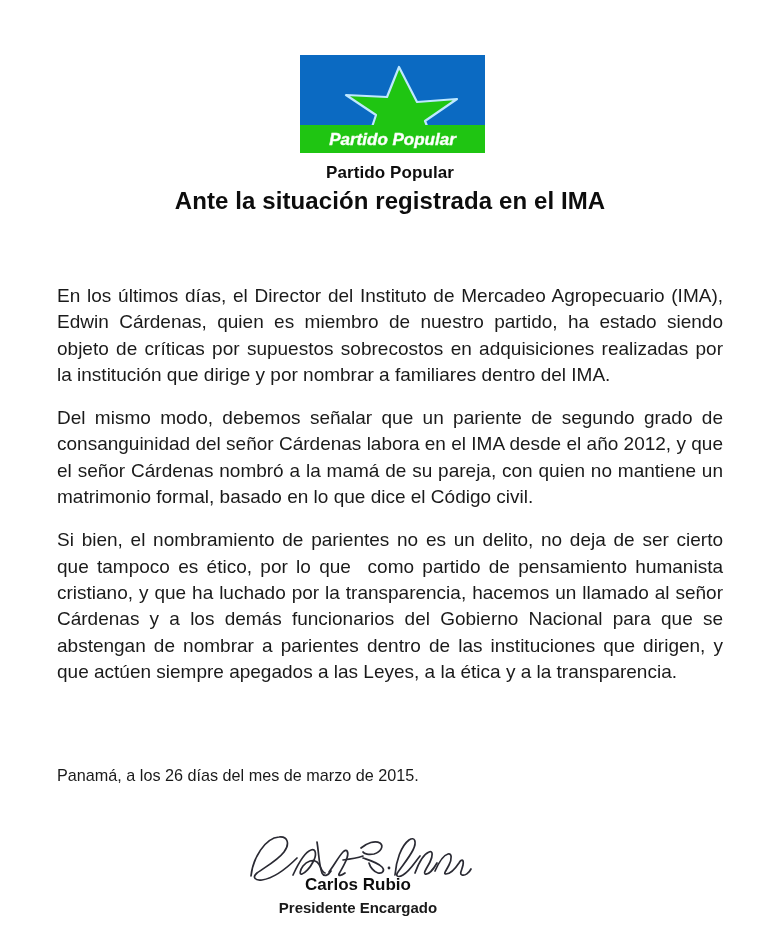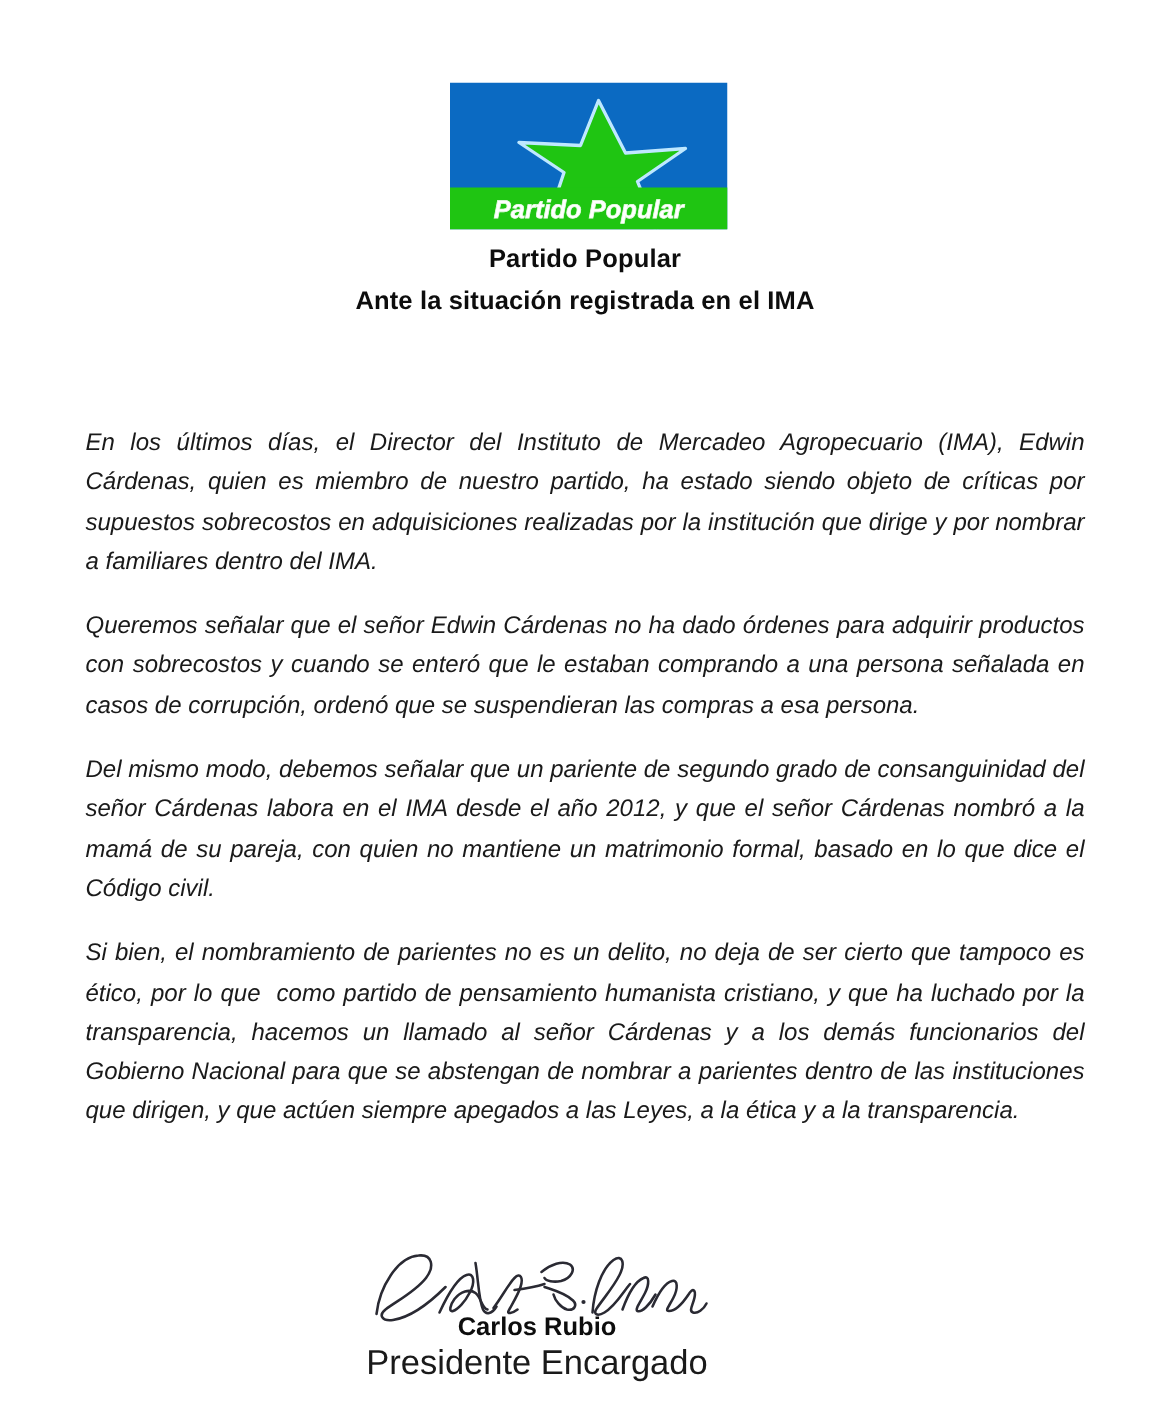--- a/index.html
+++ b/index.html
@@ -46,44 +46,43 @@
   }
   .heading-line1,
   .heading-line2 {
     font-size: 17px;
     font-weight: bold;
     line-height: 22px;
     letter-spacing: 0.1px;
     color: #0d0d0d;
   }
   .heading-line3 {
-    font-size: 17px;
+    font-size: 24px;
     font-weight: bold;
     line-height: 28px;
     letter-spacing: 0.1px;
     color: #0d0d0d;
     margin-top: 3px;
   }
 
   
   .body-block {
     position: absolute;
     left: 57px;
     top: 283px;
     width: 666px;
   }
   .para {
-    font-size: 16px;
+    font-size: 19px;
     line-height: 26.3px;
     text-align: justify;
     text-justify: inter-word;
     color: #1a1a1a;
     margin: 0 0 17px 0;
     white-space: pre-wrap;
-    font-style: italic;
   }
   .para:last-of-type { margin-bottom: 0; }
 
   .date-line {
     position: absolute;
     left: 57px;
     top: 762px;
     width: 666px;
     font-size: 16.2px;
     line-height: 26px;
@@ -108,22 +107,22 @@
   .sig-scribble svg { display: block; width: 230px; height: 62px; }
   .sig-name {
     position: relative;
     font-size: 17px;
     font-weight: bold;
     line-height: 22px;
     color: #0d0d0d;
     z-index: 2;
   }
   .sig-title {
-    font-size: 23px;
-    font-weight: normal;
+    font-size: 15px;
+    font-weight: bold;
     line-height: 24px;
     color: #1a1a1a;
   }
 </style>
 </head>
 <body>
 
 <div class="page">
 
   <div class="logo-wrap">
@@ -136,25 +135,25 @@
     </svg>
   </div>
 
   <div class="heading">
     <div class="heading-line1">Partido Popular</div>
     <div class="heading-line3">Ante la situación registrada en el IMA</div>
   </div>
 
   <div class="body-block">
     <p class="para">En los últimos días, el Director del Instituto de Mercadeo Agropecuario (IMA), Edwin Cárdenas, quien es miembro de nuestro partido, ha estado siendo objeto de críticas por supuestos sobrecostos en adquisiciones realizadas por la institución que dirige y por nombrar a familiares dentro del IMA.</p>
-    <p class="para">Queremos señalar que el señor Edwin Cárdenas no ha dado órdenes para adquirir productos con sobrecostos y cuando se enteró que le estaban comprando a una persona señalada en casos de corrupción, ordenó que se suspendieran las compras a esa persona.</p>
     <p class="para">Del mismo modo, debemos señalar que un pariente de segundo grado de consanguinidad del señor Cárdenas labora en el IMA desde el año 2012, y que el señor Cárdenas nombró a la mamá de su pareja, con quien no mantiene un matrimonio formal, basado en lo que dice el Código civil.</p>
     <p class="para">Si bien, el nombramiento de parientes no es un delito, no deja de ser cierto que tampoco es ético, por lo que  como partido de pensamiento humanista cristiano, y que ha luchado por la transparencia, hacemos un llamado al señor Cárdenas y a los demás funcionarios del Gobierno Nacional para que se abstengan de nombrar a parientes dentro de las instituciones que dirigen, y que actúen siempre apegados a las Leyes, a la ética y a la transparencia.</p>
   </div>
 
+  <div class="date-line">Panamá, a los 26 días del mes de marzo de 2015.</div>
 
   <div class="sig-block">
     <div class="sig-scribble">
       <svg viewBox="0 0 230 62" xmlns="http://www.w3.org/2000/svg">
         <g fill="none" stroke="#2a2a33" stroke-width="1.7" stroke-linecap="round" stroke-linejoin="round">
           <path d="M8,48 C10,30 22,10 36,9 C45,8 47,16 41,24 C34,33 22,39 14,45
                    C9,49 12,53 19,52 C32,50 44,40 54,30"></path>
           <path d="M50,47 C56,34 62,24 68,22 C73,20 74,27 70,34 C67,40 62,45 59,46
                    C56,47 57,42 60,38 C64,33 70,31 74,34 C78,37 78,44 82,45"></path>
           <path d="M74,14 C76,26 76,38 79,45 C81,49 85,48 88,43"></path>

